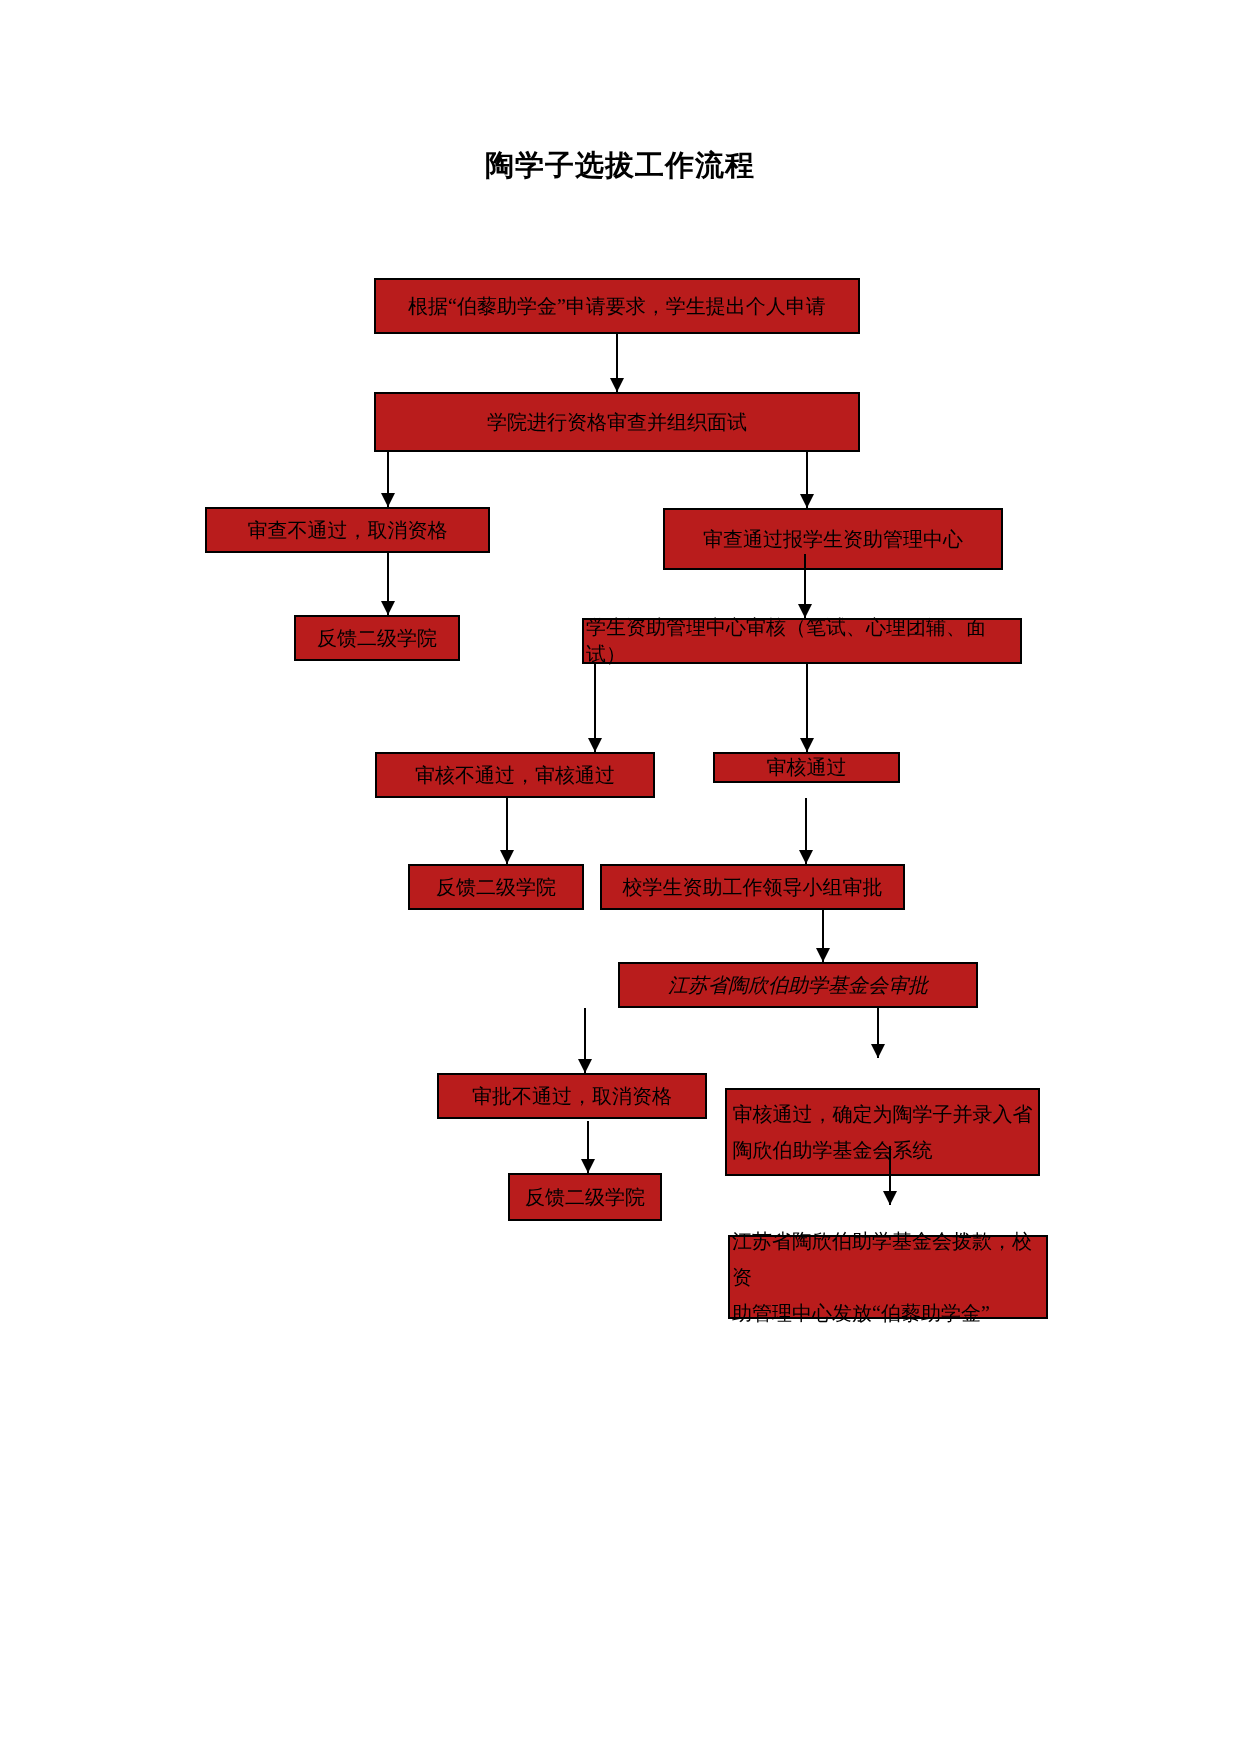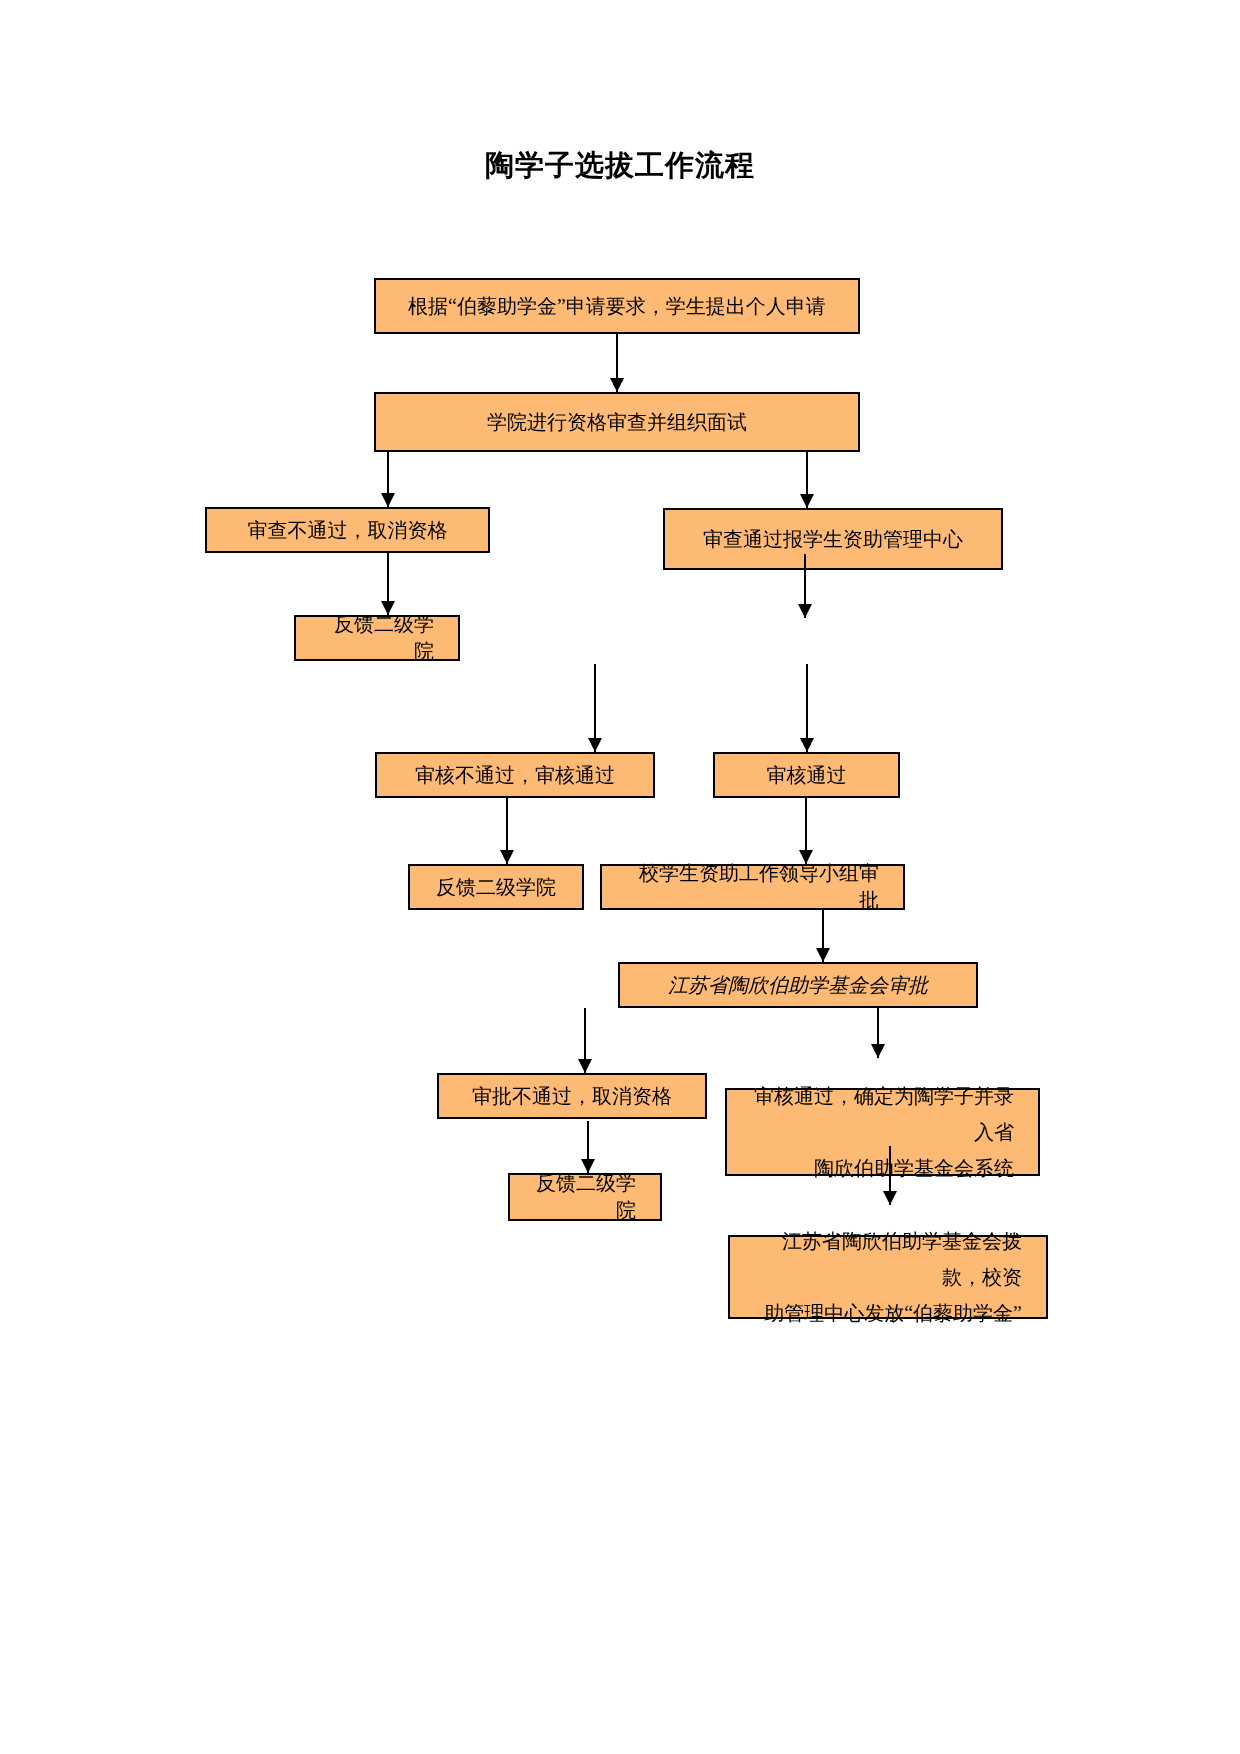--- a/index.html
+++ b/index.html
@@ -20,28 +20,28 @@
     text-align: center;
     font-family: "Liberation Sans", sans-serif;
     font-size: 29px;
     font-weight: bold;
     letter-spacing: 1px;
   }
   .node {
     position: absolute;
     box-sizing: border-box;
     border: 2px solid #000000;
-    background: #fdba74;
+    background: #b91c1c;
     display: flex;
     align-items: center;
     justify-content: center;
-    text-align: right;
+    text-align: left;
     font-size: 20px;
     line-height: 1.35;
-    padding: 2px 24px;
+    padding: 2px 2px;
   }
   .multiline { white-space: pre-line; line-height: 1.8; margin-top: 30px; }
   .arrow {
     position: absolute;
     width: 2px;
     background: #000000;
   }
   .arrow::after {
     content: "";
     position: absolute;
@@ -54,21 +54,21 @@
     border-top: 14px solid #000000;
   }
   
   .n0  { left: 374px; top: 278px;  width: 486px; height: 56px; }
   .n1  { left: 374px; top: 392px;  width: 486px; height: 60px; }
   .n2  { left: 205px; top: 507px;  width: 285px; height: 46px; }
   .n3  { left: 663px; top: 508px;  width: 340px; height: 62px; }
   .n4  { left: 294px; top: 615px;  width: 166px; height: 46px; }
   .n5  { left: 582px; top: 618px;  width: 440px; height: 46px; }
   .n6  { left: 375px; top: 752px;  width: 280px; height: 46px; }
-  .n7  { left: 713px; top: 752px;  width: 187px; height: 46px; }
+  .n7  { left: 713px; top: 752px;  width: 187px; height: 31px; }
   .n8  { left: 408px; top: 864px;  width: 176px; height: 46px; }
   .n9  { left: 600px; top: 864px;  width: 305px; height: 46px; }
   .n10 { left: 618px; top: 962px;  width: 360px; height: 46px; font-style: italic; }
   .n11 { left: 437px; top: 1073px; width: 270px; height: 46px; }
   .n12 { left: 725px; top: 1058px; width: 315px; height: 88px; }
   .n13 { left: 508px; top: 1173px; width: 154px; height: 48px; }
   .n14 { left: 728px; top: 1205px; width: 320px; height: 84px; }
   
   .a1  { left: 616px; top: 334px;  height: 58px; }
   .a2  { left: 387px; top: 452px;  height: 55px; }
@@ -90,20 +90,21 @@
 
 <div id="page">
 
   <div class="title">陶学子选拔工作流程</div>
 
   <div class="node n0">根据“伯藜助学金”申请要求，学生提出个人申请</div>
   <div class="node n2">审查不通过，取消资格</div>
   <div class="node n1">学院进行资格审查并组织面试</div>
   <div class="node n3">审查通过报学生资助管理中心</div>
   <div class="node n4">反馈二级学院</div>
+  <div class="node n5">学生资助管理中心审核（笔试、心理团辅、面试）</div>
   <div class="node n6">审核不通过，审核通过</div>
   <div class="node n7">审核通过</div>
   <div class="node n8">反馈二级学院</div>
   <div class="node n9">校学生资助工作领导小组审批</div>
   <div class="node n10">江苏省陶欣伯助学基金会审批</div>
   <div class="node n11">审批不通过，取消资格</div>
   <div class="node n12 multiline">审核通过，确定为陶学子并录入省
 陶欣伯助学基金会系统</div>
   <div class="node n13">反馈二级学院</div>
   <div class="node n14 multiline">江苏省陶欣伯助学基金会拨款，校资

